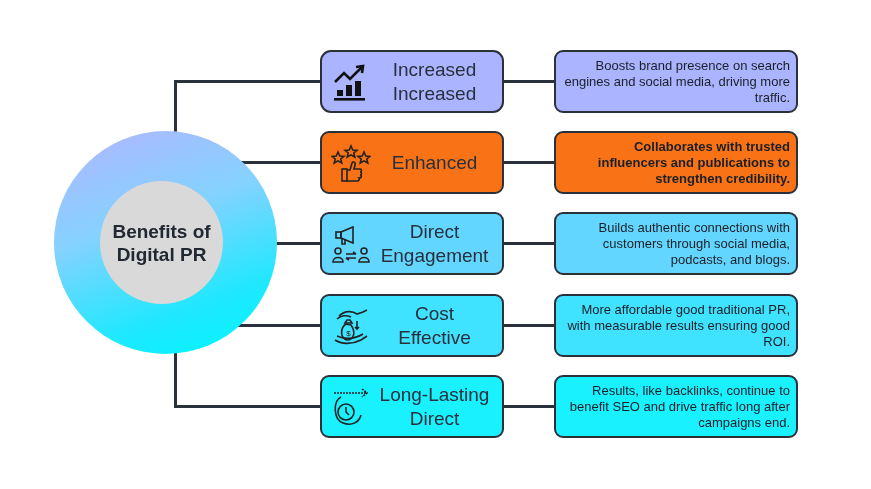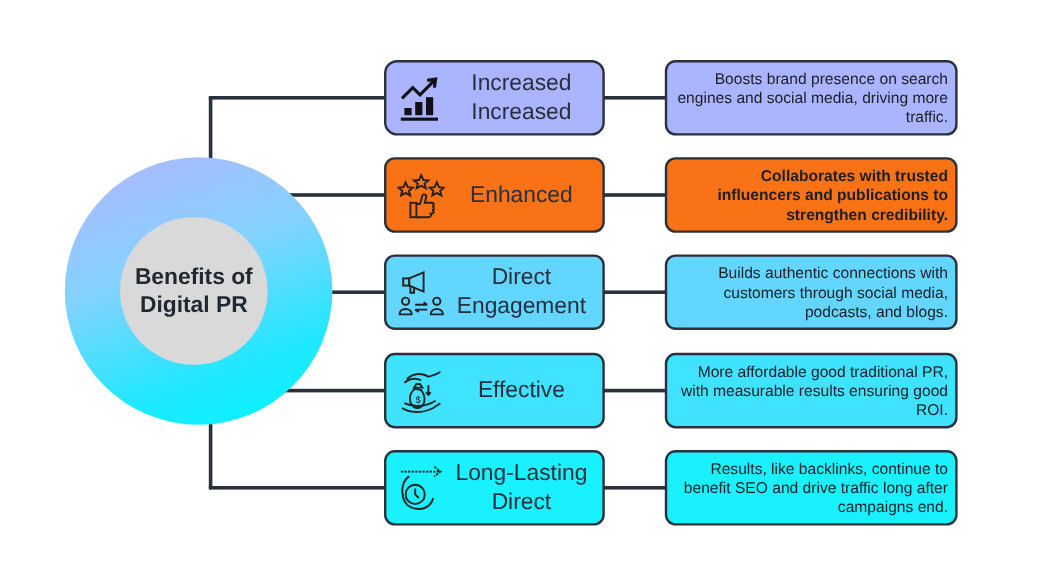--- a/index.html
+++ b/index.html
@@ -105,20 +105,21 @@
       <path d="M6,13 C10,9 16,9 20,11"></path>
       <path d="M15,18 C9,22 9,32 16,34 C23,34 25,26 20,19 Z"></path>
       <path d="M14,17 L21,17 L19,14 L16,14 Z"></path>
       <path d="M26,15 L26,23 M24,21 L26,23 L28,21"></path>
       <path d="M4,34 C10,38 20,39 30,34 L36,30"></path>
       <path d="M6,30 C12,33 22,34 32,28"></path>
     </g>
     <text x="17.5" y="30" font-size="8" text-anchor="middle" fill="#222" font-family="Liberation Sans, sans-serif">$</text>
   </svg>
   <div class="ltitle">
+    <div>Cost</div>
     <div>Effective</div>
   </div>
 </div>
 <div class="box rbox c4" style="top:294px;">
   <span>More affordable good traditional PR, with measurable results ensuring good ROI.</span>
 </div>
 
 <div class="box lbox c5" style="top:375px;">
   <svg class="icon" viewBox="0 0 40 40">
     <g fill="none" stroke="#222" stroke-width="1.6">

